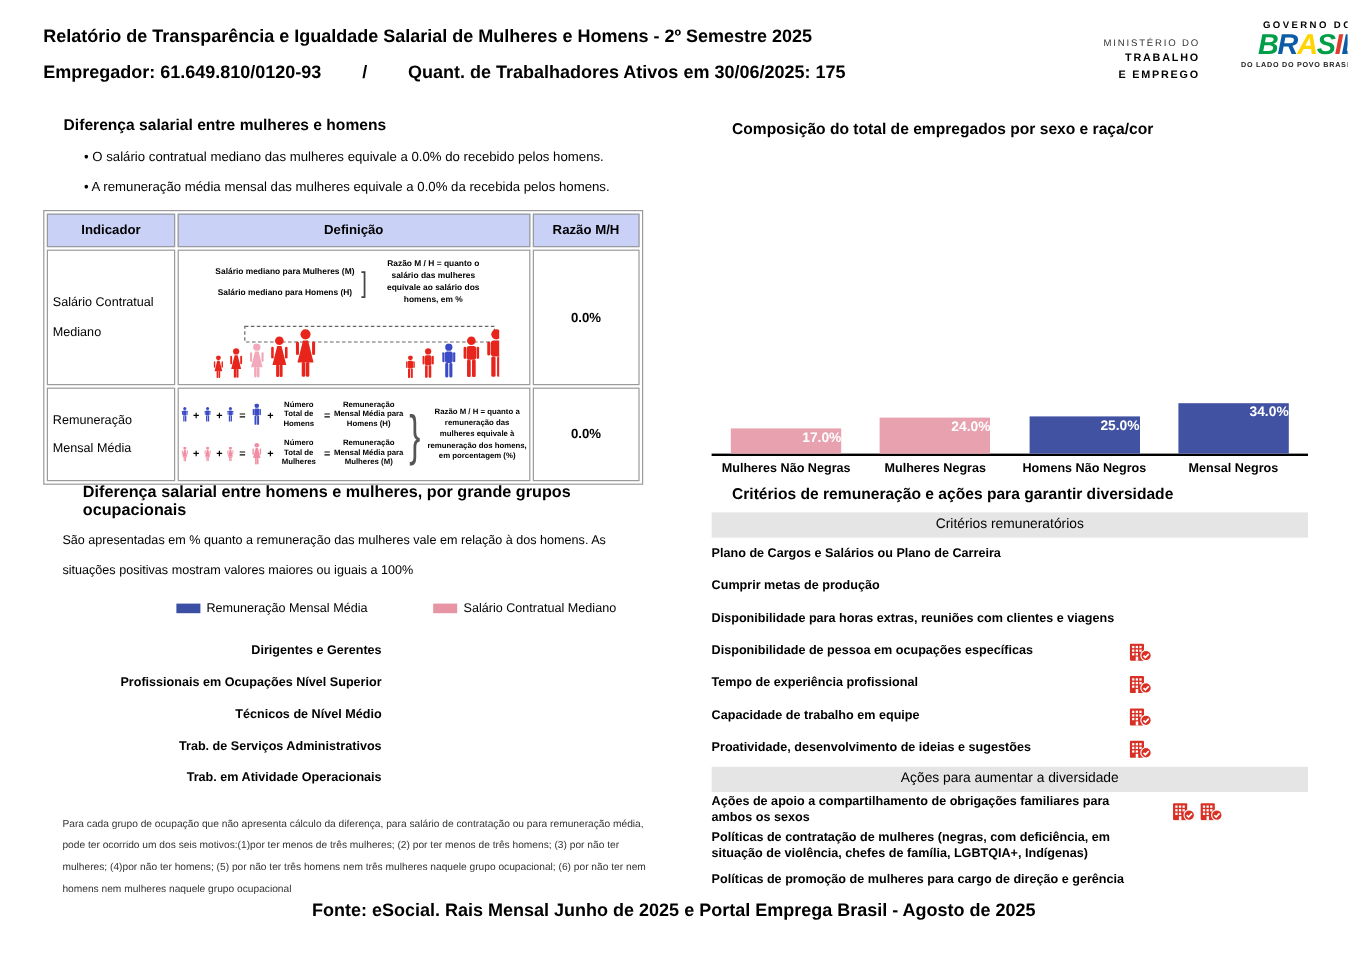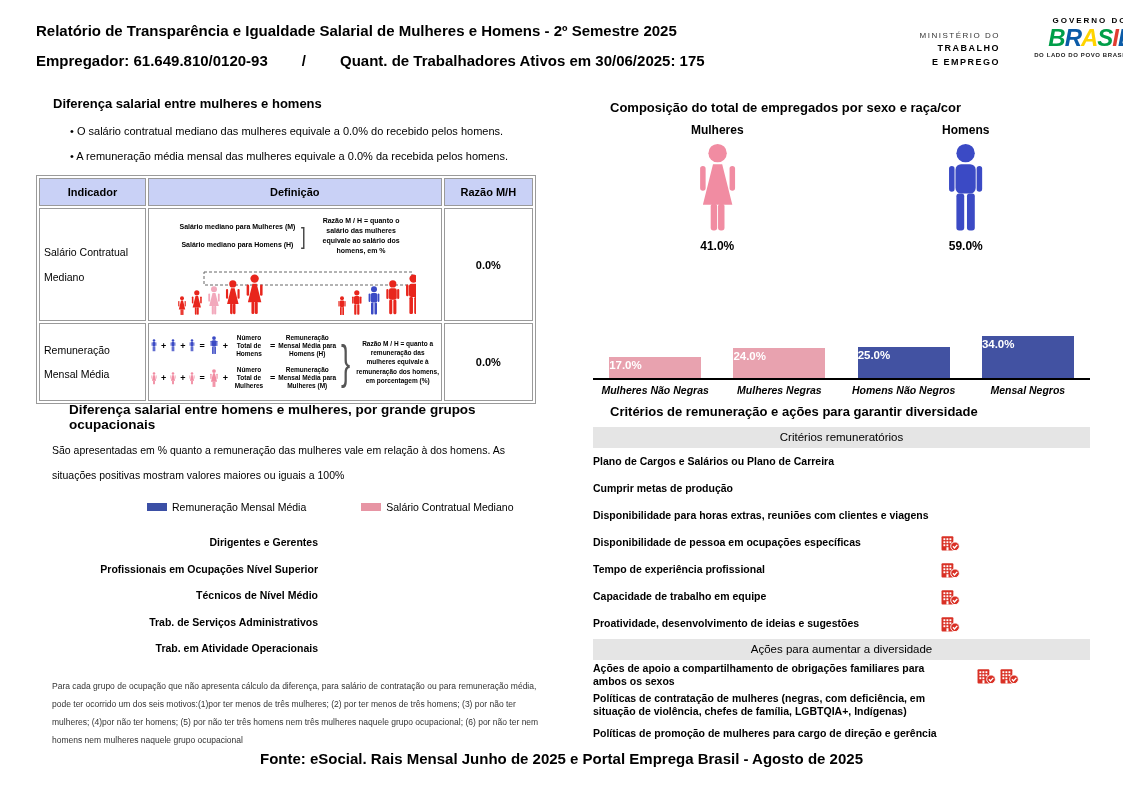--- a/index.html
+++ b/index.html
@@ -50,25 +50,25 @@
   
   #sec-rt{left:593px;top:100px;width:497px;height:300px;}
   .comp-row{display:flex;margin-top:8px;}
   .comp-col{flex:1;text-align:center;}
   .comp-label{font-size:12px;font-weight:bold;}
   .big-person{height:92px;margin:6px auto 4px auto;display:block;}
   .comp-pct{font-size:12px;font-weight:bold;}
   .barchart{position:absolute;left:0;top:234px;width:497px;}
   .bar-row{display:flex;align-items:flex-end;height:44px;}
   .bar-slot{width:124.25px;display:flex;justify-content:center;align-items:flex-end;}
-  .bar{width:92px;display:flex;justify-content:flex-start;}
+  .bar{width:92px;display:flex;justify-content:flex-end;}
   .bar-val{color:#fff;font-size:11.5px;font-weight:bold;margin-top:2px;}
   .baseline{height:2px;background:#000;width:100%;}
   .bar-cats{display:flex;margin-top:4px;}
-  .bar-cat{width:124.25px;text-align:center;font-size:10.5px;font-weight:bold;font-style:italic;}
+  .bar-cat{width:124.25px;text-align:center;font-size:10.5px;font-weight:bold;}
   
   #sec-lb{left:52px;top:402px;width:505px;}
   .lb-sub{font-size:10.5px;line-height:25px;margin-top:6px;width:500px;}
   .legend{display:flex;gap:55px;margin:13px 0 0 95px;}
   .legend-item{display:flex;align-items:center;gap:5px;font-size:10.5px;}
   .swatch{width:20px;height:8px;display:inline-block;}
   .cats{margin-top:16px;width:266px;}
   .cat{font-size:10.5px;font-weight:bold;text-align:right;line-height:26.5px;}
   .footnote{margin-top:15px;font-size:8.5px;line-height:18px;color:#333;width:498px;}
   
@@ -234,36 +234,20 @@
         </div>
       </td>
       <td class="ratio">0.0%</td>
     </tr>
   </tbody>
     </table>
 </div>
 
 <div id="sec-rt" class="abs">
   <div class="sec-title">Composição do total de empregados por sexo e raça/cor</div>
-  <div class="comp-row">
-    <div class="comp-col">
-      <div class="comp-label">Mulheres</div>
-      <svg class="big-person" viewBox="0 0 60 100" fill="#F18CA2">
-          <use href="#figw"></use>
-        </svg>
-      <div class="comp-pct">41.0%</div>
-    </div>
-    <div class="comp-col">
-      <div class="comp-label">Homens</div>
-      <svg class="big-person" viewBox="0 0 60 100" fill="#3B4AC5">
-          <use href="#figm"></use>
-        </svg>
-      <div class="comp-pct">59.0%</div>
-    </div>
-  </div>
   <div class="barchart">
     <div class="bar-row">
       <div class="bar-slot">
           <div class="bar" style="height: 21px; background: rgb(232, 162, 175);">
             <span class="bar-val">17.0%</span>
           </div>
         </div>
       <div class="bar-slot">
           <div class="bar" style="height: 30px; background: rgb(232, 162, 175);">
             <span class="bar-val">24.0%</span>

